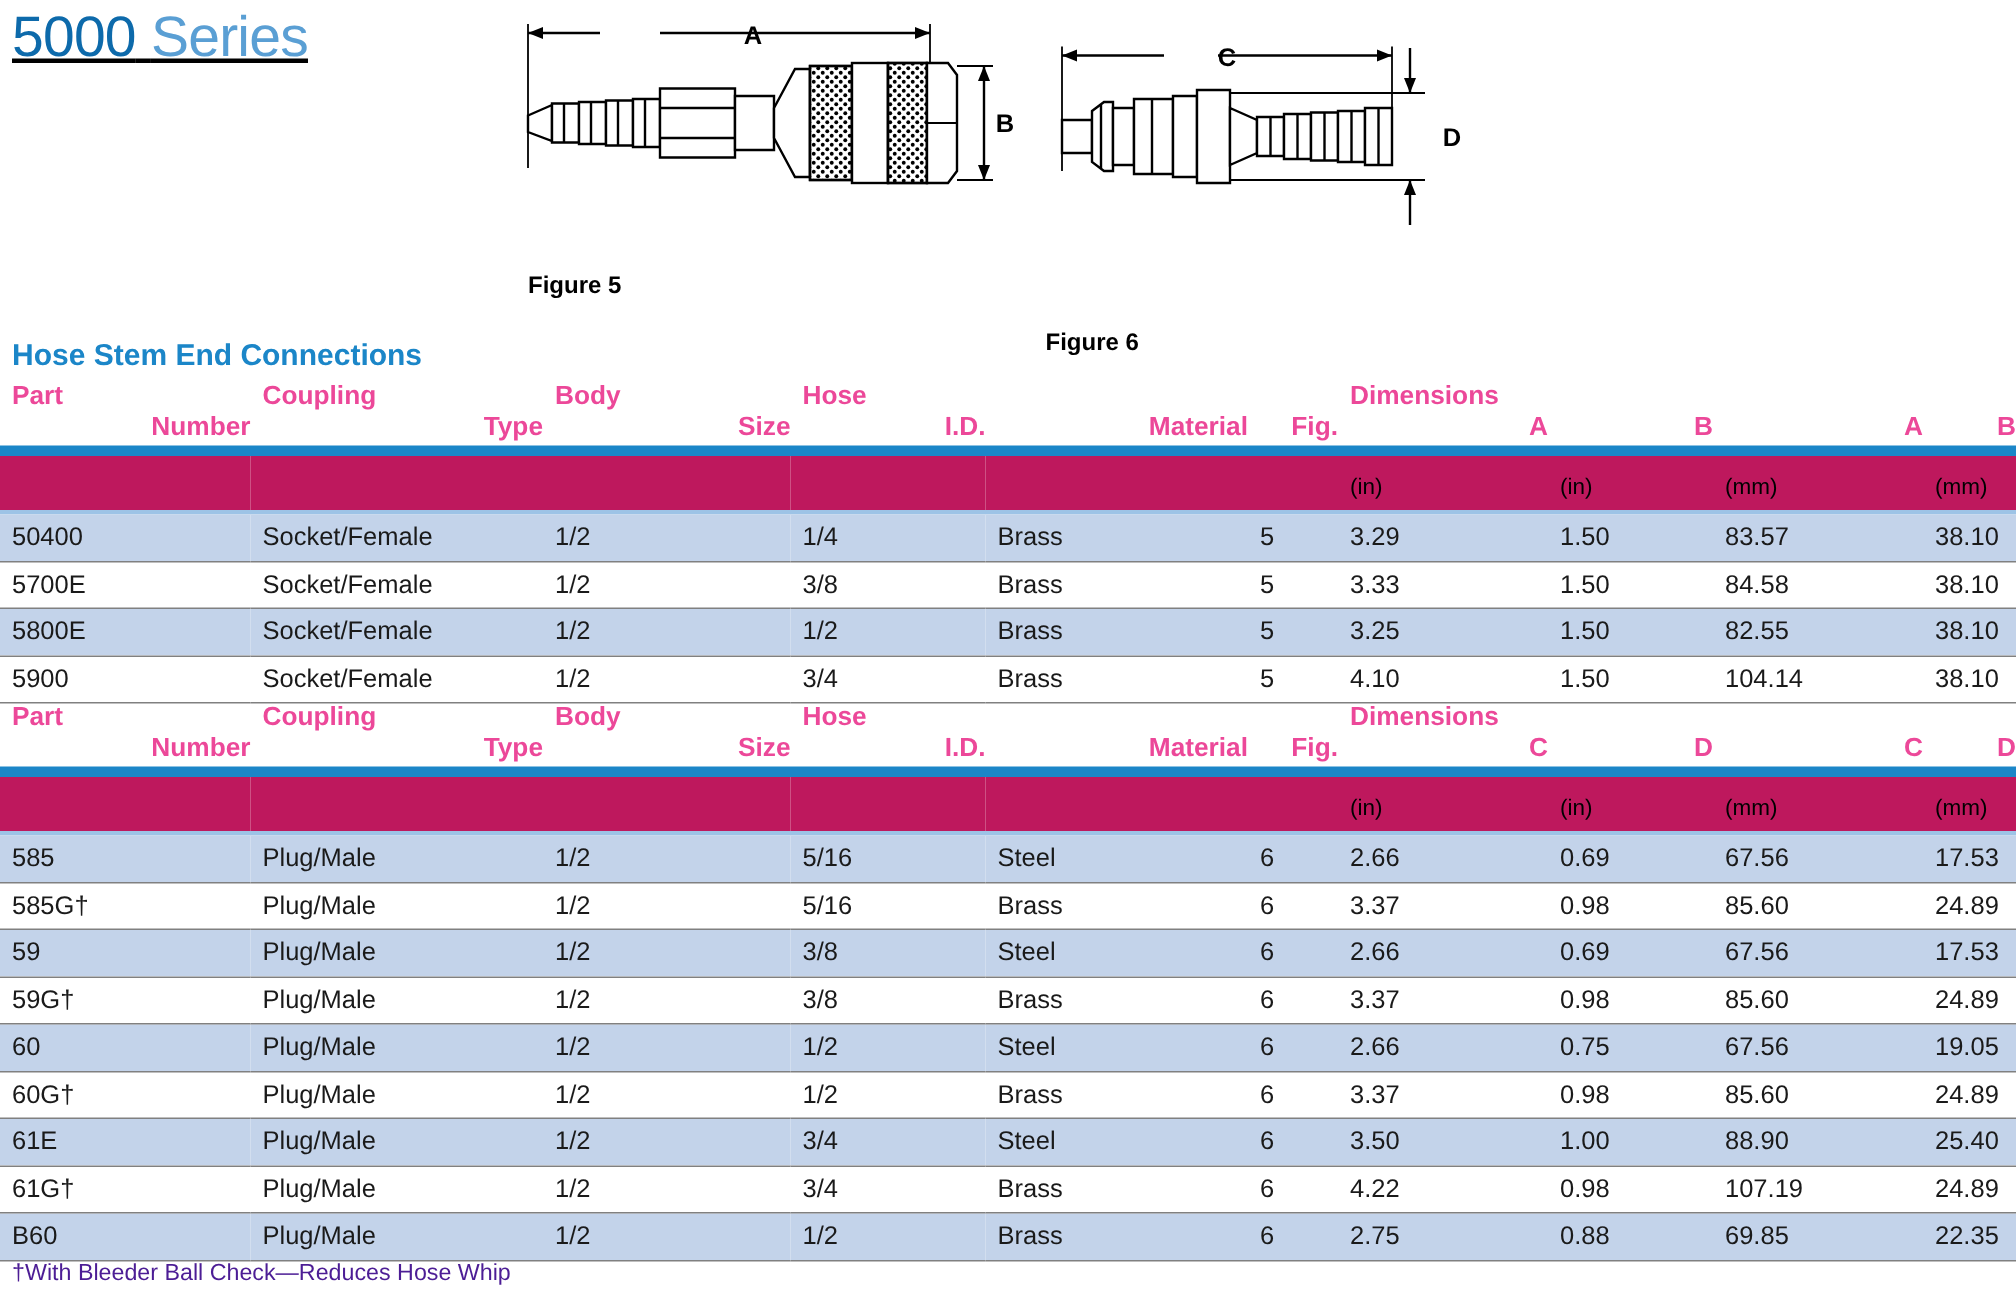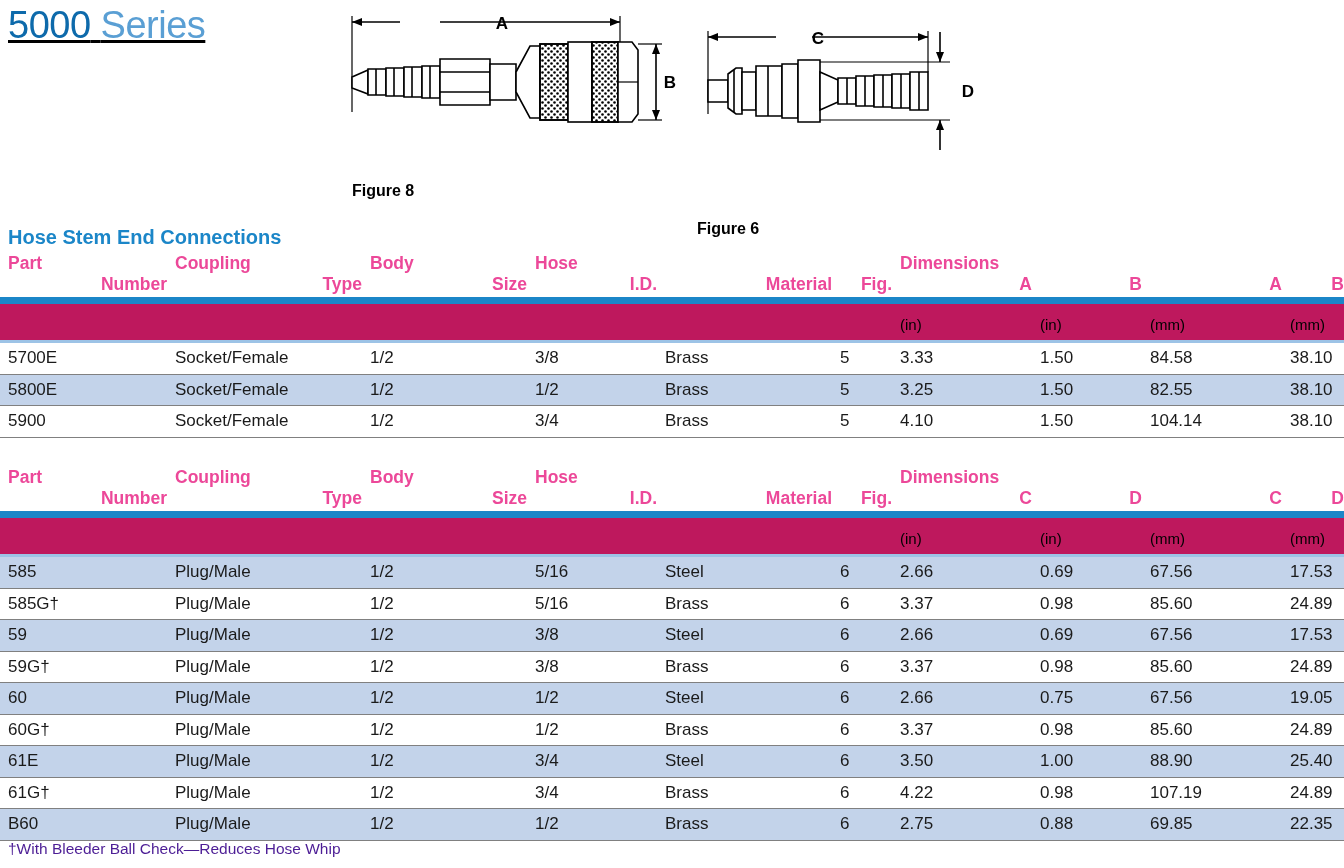--- a/index.html
+++ b/index.html
@@ -249,21 +249,21 @@
         <line x1="250" y1="30" x2="250" y2="60"></line>
         <path d="M250 60 l-4 -10 h8 z" fill="#000" stroke="none"></path>
         <line x1="250" y1="148" x2="250" y2="118"></line>
         <path d="M250 118 l-4 10 h8 z" fill="#000" stroke="none"></path>
       </g>
       <text x="128" y="42" font-family="Liberation Sans, sans-serif" font-size="17" font-weight="bold" fill="#000" text-anchor="middle">C</text>
       <text x="278" y="95" font-family="Liberation Sans, sans-serif" font-size="17" font-weight="bold" fill="#000" text-anchor="middle">D</text>
     </svg>
   </div>
 
-  <div class="fig-caption" id="fig5-caption">Figure 8</div>
+  <div class="fig-caption" id="fig5-caption">Figure 5</div>
   <div class="fig-caption" id="fig6-caption">Figure 6</div>
 
   <div id="section-heading">Hose Stem End Connections</div>
 
   <table class="tbl" id="table1">
     <colgroup>
       <col class="c-part">
         <col class="c-type">
         <col class="c-body">
         <col class="c-hose">
@@ -311,20 +311,32 @@
         <td></td>
         <td>(in)</td>
         <td>(in)</td>
         <td>(mm)</td>
         <td>(mm)</td>
       </tr>
       <tr class="rule-thin">
         <td colspan="10"></td>
       </tr>
 
+      <tr class="data-row shade">
+        <td>50400</td>
+        <td>Socket/Female</td>
+        <td>1/2</td>
+        <td>1/4</td>
+        <td>Brass</td>
+        <td>5</td>
+        <td>3.29</td>
+        <td>1.50</td>
+        <td>83.57</td>
+        <td>38.10</td>
+      </tr>
       <tr class="data-row plain">
         <td>5700E</td>
         <td>Socket/Female</td>
         <td>1/2</td>
         <td>3/8</td>
         <td>Brass</td>
         <td>5</td>
         <td>3.33</td>
         <td>1.50</td>
         <td>84.58</td>

